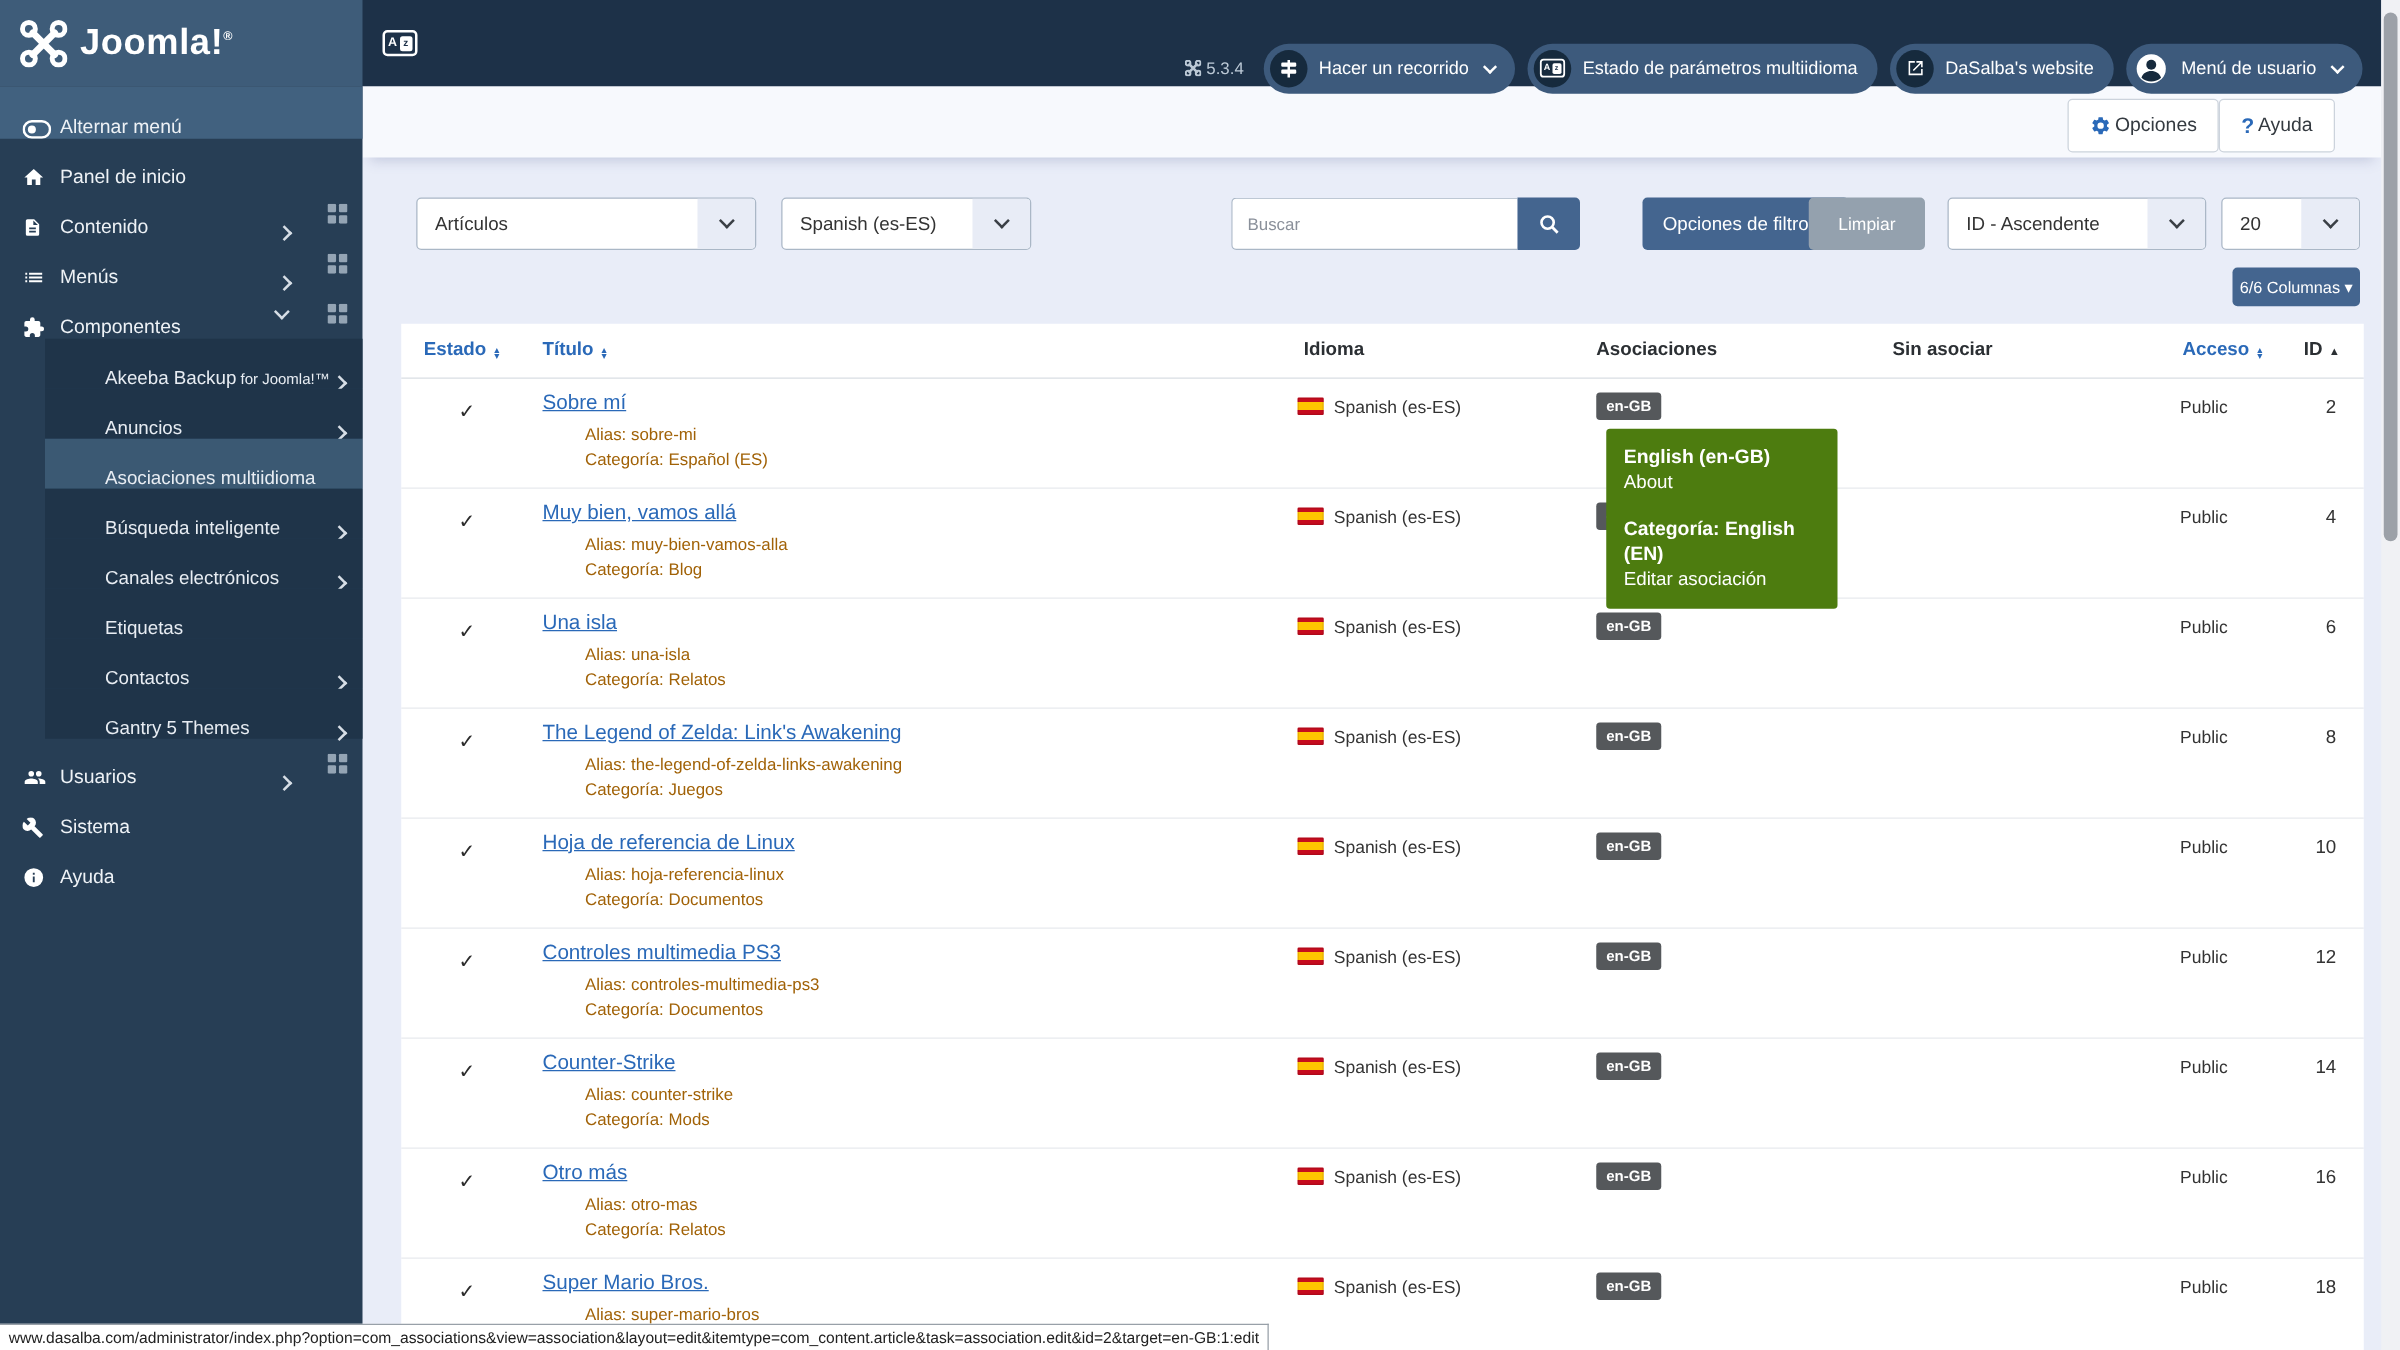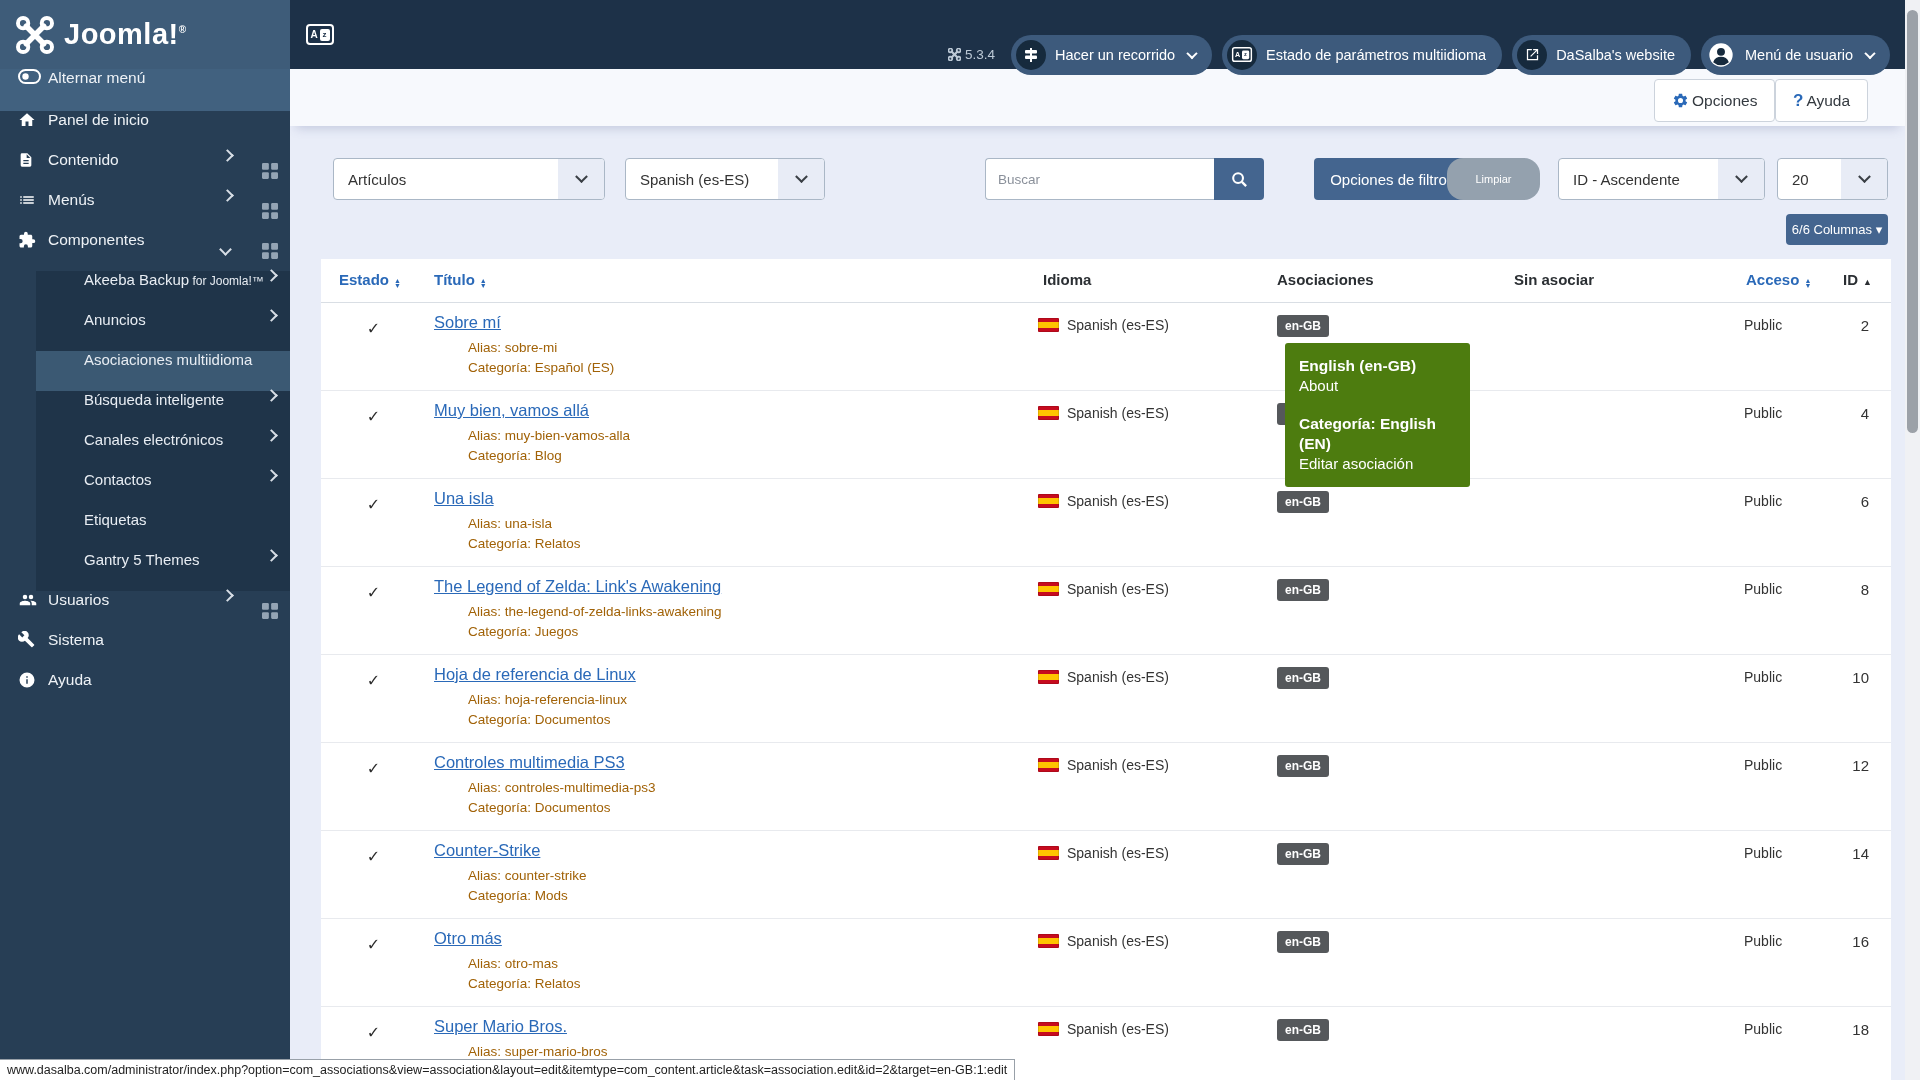--- a/index.html
+++ b/index.html
@@ -26,21 +26,21 @@
     background:#3d5a7c; border-radius:20px; padding:0 16px 0 5px; color:#fff; font-size:14.5px;
     font-family:inherit; }
   .pill-icon { width:30px; height:30px; border-radius:50%; background:#162a3d; display:flex;
     align-items:center; justify-content:center; flex:0 0 30px; }
   .caret-down { width:8px; height:8px; border-right:2px solid #fff; border-bottom:2px solid #fff;
     transform:rotate(45deg) translate(-1px,-1px); margin-left:4px; }
   .tr-badge.mini { transform:scale(.72); border-color:#fff; }
 
   
   .sidebar { position:absolute; top:69px; left:0; width:290px; bottom:0; background:#273e55; z-index:15; }
-  .sb-item { position:relative; height:40px; display:flex; align-items:flex-start; padding-left:18px;
+  .sb-item { position:relative; height:40px; display:flex; align-items:flex-end; padding-left:18px;
     color:#eef2f6; font-size:15.5px; cursor:pointer; }
   .sb-item.toggle-row { height:42px; background:#41617f; }
   .sb-item.sub { background:#1f3449; padding-left:48px; font-size:15px; color:#e8edf3;margin-left:36px; }
   .sb-item.sub.active { background:#3b5973; }
   .sb-icon { width:30px; display:flex; align-items:center; flex:0 0 30px; }
   .sb-label small { font-size:12px; }
   .sb-chevron { position:absolute; width:9px; height:9px; border-right:2px solid #d7dee6; border-bottom:2px solid #d7dee6; }
   .sb-chevron.right { right:58px; transform:rotate(-45deg); }
   .sb-item.sub .sb-chevron.right { right:14px; }
   .sb-chevron.down { right:60px; transform:rotate(45deg); top:14px; }
@@ -65,21 +65,21 @@
   .sel-caret { width:9px; height:9px; border-right:2px solid #3a3f45; border-bottom:2px solid #3a3f45;
     transform:rotate(45deg) translate(-2px,-2px); }
   .search-wrap { display:flex; }
   .search-input { width:229px; height:42px; border:1px solid #aab7c6; border-right:none;
     border-radius:4px 0 0 4px; padding:0 12px; font-size:13.5px; font-family:inherit; color:#333; }
   .search-input::placeholder { color:#8a909a; }
   .search-btn { width:50px; height:42px; background:#44658f; border:none; border-radius:0 4px 4px 0;
     display:flex; align-items:center; justify-content:center; cursor:pointer; }
   .btn-blue { background:#44658f; color:#fff; border:none; border-radius:4px; font-size:15px;
     display:flex; align-items:center; justify-content:center; gap:8px; cursor:pointer; font-family:inherit;margin-left:37px; }
-  .btn-gray { background:#94a1ae; color:#fff; border:none; border-radius:16px; font-size:11px;
+  .btn-gray { background:#94a1ae; color:#fff; border:none; border-radius:4px; font-size:14px;
     display:flex; align-items:center; justify-content:center; cursor:pointer; font-family:inherit; }
   .caret-down-w { width:8px; height:8px; border-right:2px solid #fff; border-bottom:2px solid #fff;
     transform:rotate(45deg) translateY(-2px); }
   .columns-btn { position:absolute; top:214px; left:1786px; width:102px; height:31px; background:#44658f;
     color:#fff; border:none; border-radius:4px; font-size:13px; cursor:pointer; font-family:inherit; }
 
   
   .table { position:absolute; left:321px; top:259px; width:1570px; bottom:0; background:#fff; }
   .thead { position:relative; height:44px; border-bottom:1px solid #d9dee4; }
   .th { position:absolute; top:12px; font-size:15px; font-weight:700; color:#2b2f33; white-space:nowrap; }
@@ -281,25 +281,25 @@
       </div>
       <div class="sb-item sub">
         <span class="sb-label">Búsqueda inteligente</span>
         <span class="sb-chevron right"></span>
       </div>
       <div class="sb-item sub">
         <span class="sb-label">Canales electrónicos</span>
         <span class="sb-chevron right"></span>
       </div>
       <div class="sb-item sub">
+        <span class="sb-label">Etiquetas</span>
+      </div>
+      <div class="sb-item sub">
         <span class="sb-label">Contactos</span>
         <span class="sb-chevron right"></span>
-      </div>
-      <div class="sb-item sub">
-        <span class="sb-label">Etiquetas</span>
       </div>
       <div class="sb-item sub">
         <span class="sb-label">Gantry 5 Themes</span>
         <span class="sb-chevron right"></span>
       </div>
       <div class="sb-item">
         <span class="sb-icon">
           <svg width="20" height="18" viewBox="0 0 24 24" fill="#fff">
             <path d="M16 11a3 3 0 100-6 3 3 0 000 6zm-8 0a3 3 0 100-6 3 3 0 000 6zm0 2c-2.33 0-7 1.17-7 3.5V19h14v-2.5C15 14.17 10.33 13 8 13zm8 0c-.29 0-.62.02-.97.05A4.22 4.22 0 0117 16.5V19h6v-2.5c0-2.33-4.67-3.5-7-3.5z"></path>
           </svg>

